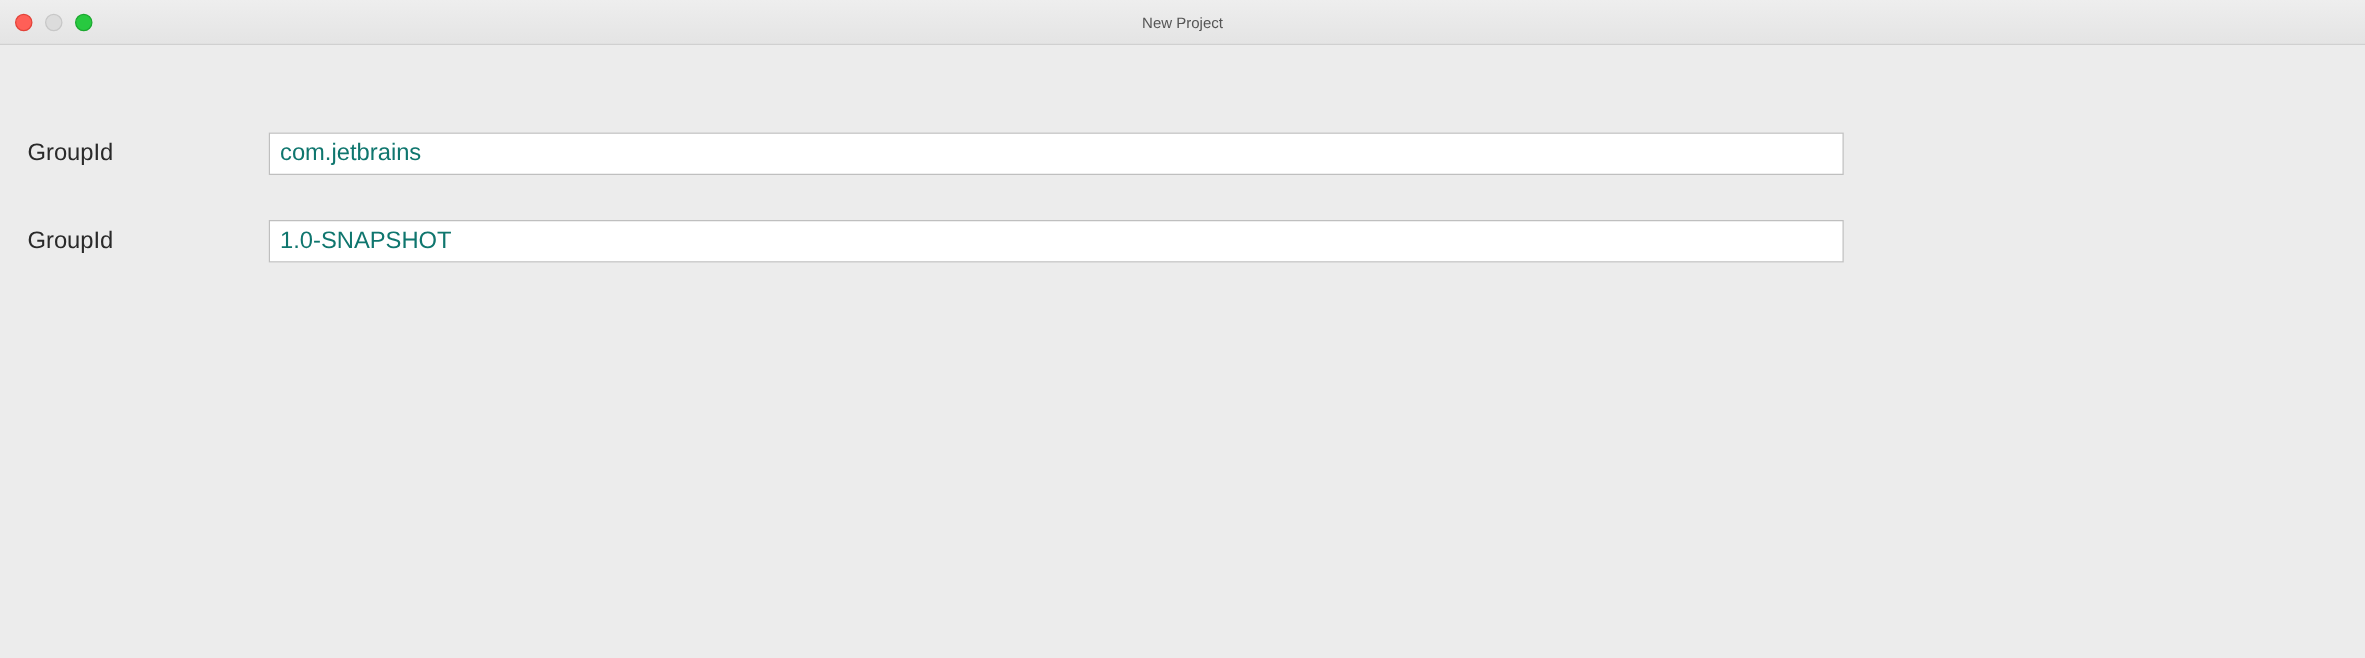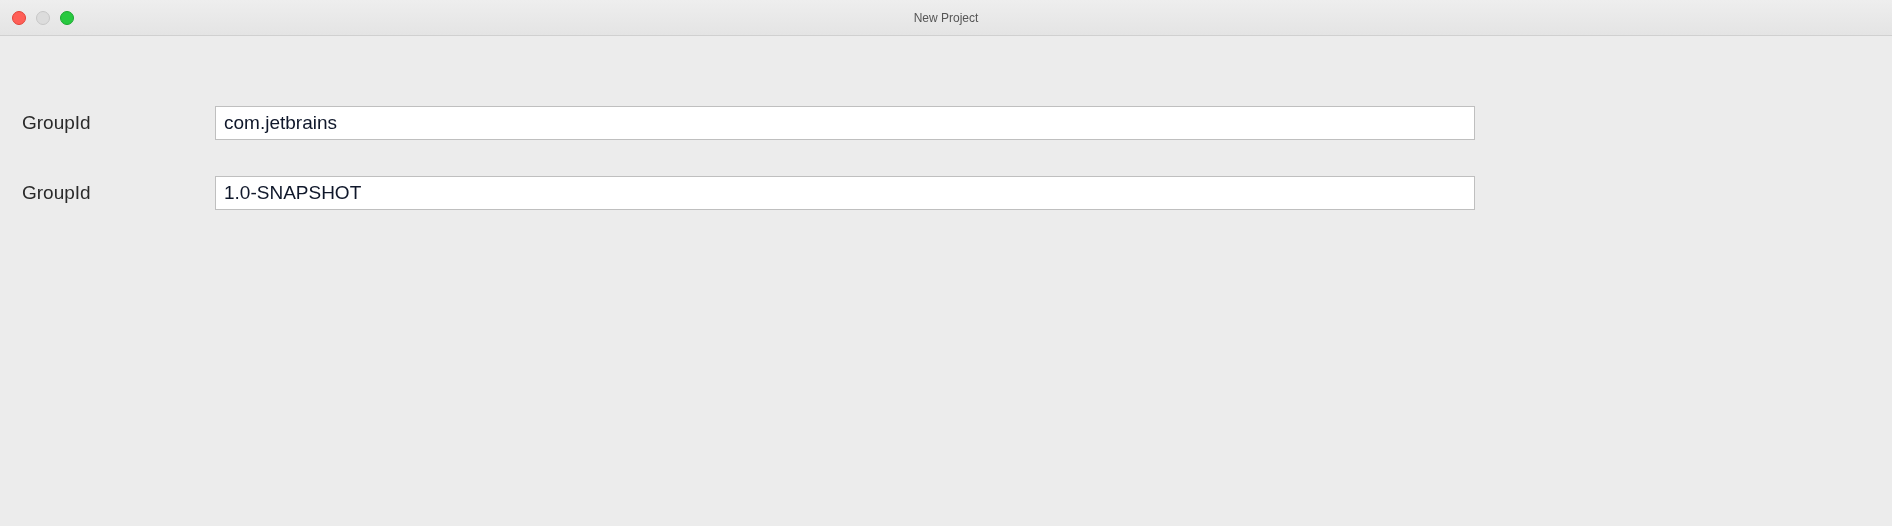--- a/index.html
+++ b/index.html
@@ -67,21 +67,21 @@
       color: #2a2a2a;
       padding-left: 2px;
     }
     .form-input {
       flex: 0 0 1260px;
       height: 34px;
       font-size: 19px;
       padding: 4px 8px;
       border: 1px solid #bfbfbf;
       background: #ffffff;
-      color: #0f172a;
+      color: #0f766e;
       outline: none;
       font-family: inherit;
     }
     .form-input.focused {
       border: 1px solid #7aaee8;
       box-shadow: 0 0 0 3px rgba(122, 174, 232, 0.6);
     }
   </style>
 </head>
 <body>

